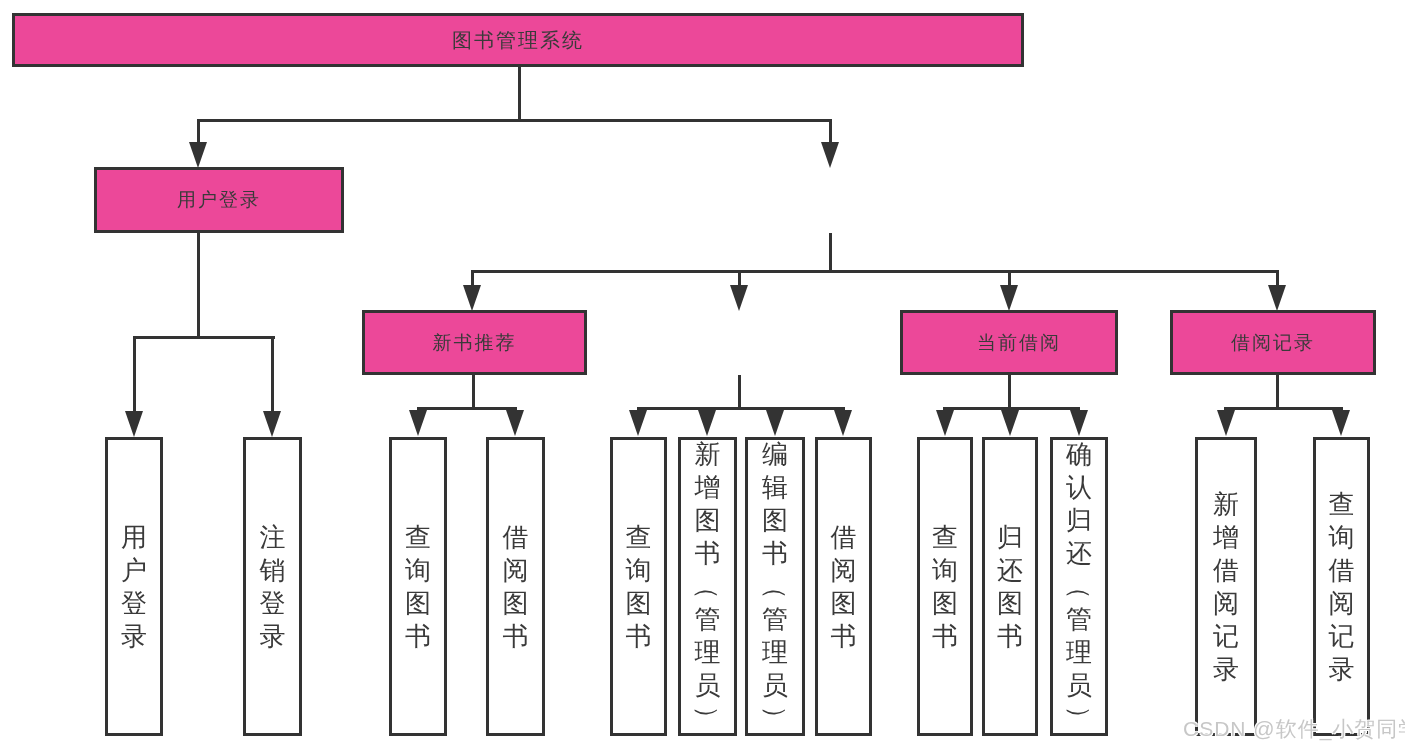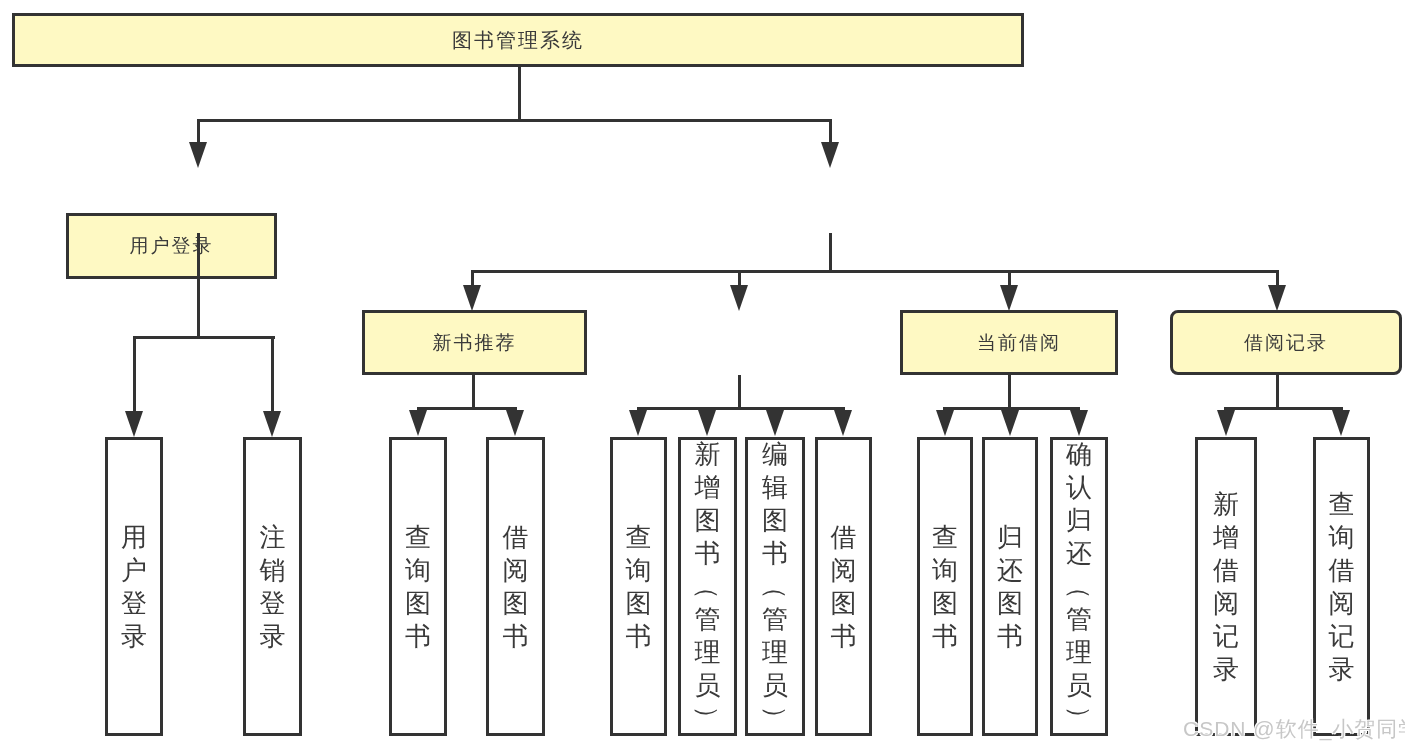--- a/index.html
+++ b/index.html
@@ -3,21 +3,21 @@
 <meta charset="utf-8">
 <style>
   :root { --line:#333333; --text:#3a3a3a; --wm:#c7c7c7; --bg:#ffffff; }
   * { box-sizing:border-box; margin:0; padding:0; }
   html,body { background:var(--bg); }
   #canvas {
     position:relative; width:1405px; height:747px; background:var(--bg);
     font-family:"Liberation Sans", sans-serif; color:var(--text); overflow:hidden;
   }
   .box {
-    position:absolute; border:3px solid var(--line); background:#fef9c3;
+    position:absolute; border:3px solid var(--line); background:#ec4899;
     display:flex; align-items:center; justify-content:center;
     font-size:19px; letter-spacing:2px; color:var(--text);
   }
   .root-box { font-size:20px; }
   .vbox {
     position:absolute; border:3px solid var(--line); background:#fff;
     display:flex; flex-direction:column; align-items:center; justify-content:center;
     font-size:26px; line-height:33px; color:var(--text);
   }
   .vchar { display:block; width:100%; text-align:center; }
@@ -44,21 +44,21 @@
     <span>图书管理系统</span>
   </div>
 
   <div class="v" style="left:518px; top:67px; height:55px;"></div>
   <div class="h" style="left:197px; top:119px; width:635px;"></div>
   <div class="v" style="left:197px; top:119px; height:25px;"></div>
   <div class="arr" style="left:189px; top:142px;"></div>
   <div class="v" style="left:829px; top:119px; height:25px;"></div>
   <div class="arr" style="left:821px; top:142px;"></div>
 
-  <div class="box" style="left:66px; top:167px; width:211px; height:66px;margin-top:46px;">
+  <div class="box" style="left:94px; top:167px; width:250px; height:66px;">
     <span>用户登录</span>
   </div>
 
   <div class="v" style="left:197px; top:233px; height:106px;"></div>
   <div class="h" style="left:133px; top:336px; width:142px;"></div>
   <div class="v" style="left:133px; top:336px; height:77px;"></div>
   <div class="arr" style="left:125px; top:411px;"></div>
   <div class="v" style="left:271px; top:336px; height:77px;"></div>
   <div class="arr" style="left:263px; top:411px;"></div>
 
@@ -72,21 +72,21 @@
   <div class="arr" style="left:1000px; top:285px;"></div>
   <div class="v" style="left:1276px; top:270px; height:17px;"></div>
   <div class="arr" style="left:1268px; top:285px;"></div>
 
   <div class="box" style="left:362px; top:310px; width:225px; height:65px;">
     <span>新书推荐</span>
   </div>
   <div class="box" style="left:900px; top:310px; width:218px; height:65px;padding-left:20px;">
     <span>当前借阅</span>
   </div>
-  <div class="box" style="left:1170px; top:310px; width:232px; height:65px;border-radius:8px;">
+  <div class="box" style="left:1170px; top:310px; width:206px; height:65px;">
     <span>借阅记录</span>
   </div>
 
   <div class="v" style="left:472px; top:375px; height:35px;"></div>
   <div class="h" style="left:417px; top:407px; width:100px;"></div>
   <div class="arr" style="left:409px; top:410px;"></div>
   <div class="arr" style="left:506px; top:410px;"></div>
 
   <div class="v" style="left:738px; top:375px; height:35px;"></div>
   <div class="h" style="left:637px; top:407px; width:208px;"></div>

